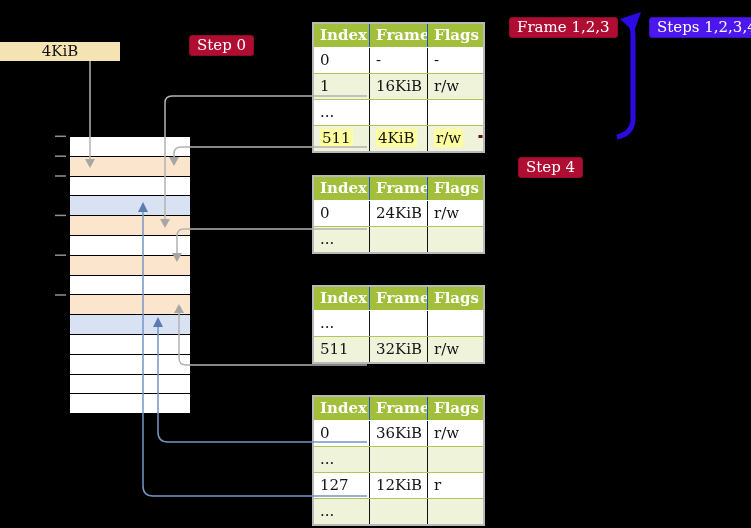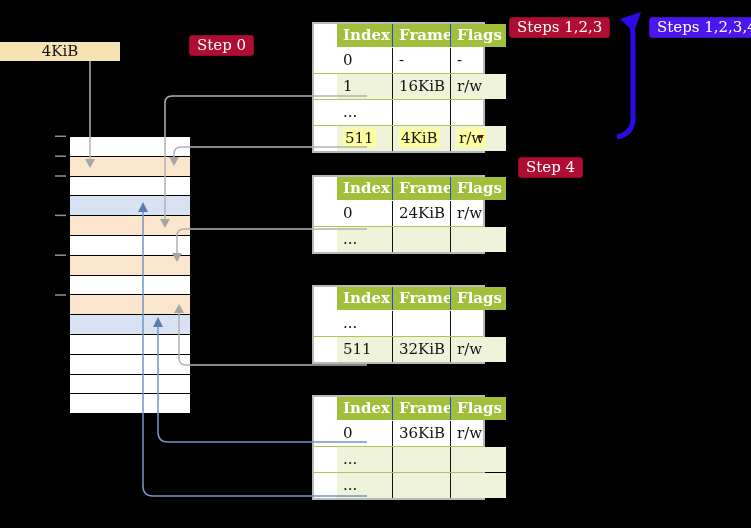--- a/index.html
+++ b/index.html
@@ -25,42 +25,42 @@
   .mrow.white{background:#ffffff;}
   .mrow.peach{background:#fce5cd;}
   .mrow.blue{background:#d9e2f3;}
 
   
   .ptable{width:169px;border:2px solid #b9b9b9;background:#fff;}
   #t1{left:312px;top:22px;}
   #t2{left:312px;top:175px;}
   #t3{left:312px;top:285px;}
   #t4{left:312px;top:395px;}
-  .trow{display:grid;grid-template-columns:55px 58px 56px;padding-left:23px;}
+  .trow{display:grid;grid-template-columns:55px 58px 56px;}
   .trow+.trow{border-top:1px solid #aec654;}
   .trow.first-body{border-top:1px solid #ffffff;}
   .tcell{height:25px;line-height:25px;padding-left:6px;font-size:15px;
          color:#141414;overflow:hidden;white-space:nowrap;}
   .tcell+.tcell{border-left:1px solid #141414;}
   .thead .tcell{height:23px;line-height:23px;background:#a1bf3a;color:#fff;
                 font-weight:bold;}
   .thead .tcell+.tcell{border-left:1px solid #1d4ed8;}
   .trow.shade .tcell{background:#eef3da;}
   .hl{background:#ffff9e;padding:0 2px;}
 
   
   #overlay{left:0;top:0;pointer-events:none;}
 </style>
 </head>
 <body>
 
 <div class="abs framebox">4KiB</div>
 
 <div id="step0" class="abs badge crimson">Step 0</div>
-<div id="steps123" class="abs badge crimson">Steps 1,2,3</div>
+<div id="steps123" class="abs badge crimson">Frame 1,2,3</div>
 <div id="steps1234" class="abs badge violet">Steps 1,2,3,4</div>
 <div id="step4" class="abs badge crimson">Step 4</div>
 
 <div id="memstack" class="abs">
     <div class="mrow white"></div>
     <div class="mrow peach"></div>
     <div class="mrow white"></div>
     <div class="mrow blue"></div>
     <div class="mrow peach"></div>
     <div class="mrow white"></div>
@@ -143,20 +143,25 @@
     </div>
     <div class="trow first-body">
       <div class="tcell"><span>0</span></div>
       <div class="tcell"><span>36KiB</span></div>
       <div class="tcell"><span>r/w</span></div>
     </div>
     <div class="trow shade">
       <div class="tcell"><span>...</span></div>
       <div class="tcell"></div>
       <div class="tcell"></div>
+    </div>
+    <div class="trow">
+      <div class="tcell"><span>127</span></div>
+      <div class="tcell"><span>12KiB</span></div>
+      <div class="tcell"><span>r</span></div>
     </div>
     <div class="trow shade">
       <div class="tcell"><span>...</span></div>
       <div class="tcell"></div>
       <div class="tcell"></div>
     </div>
   </div>
 
 <svg id="overlay" class="abs" width="751" height="528" viewBox="0 0 751 528">
 

